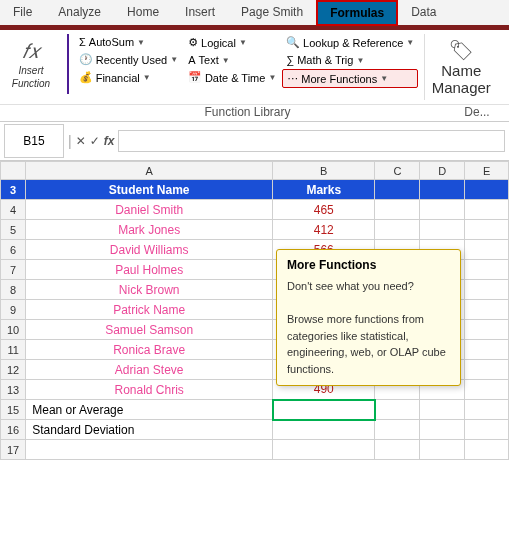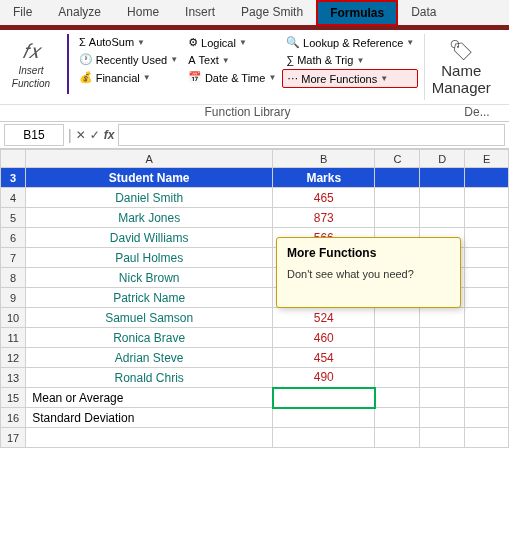--- a/index.html
+++ b/index.html
@@ -53,21 +53,21 @@
       font-size: 10px; text-align: center; width: 56px;
     }
 
     
     .formula-bar {
       display: flex; align-items: center; border-bottom: 1px solid #ccc;
       padding: 2px 4px; background: #fff; gap: 4px;
     }
     .name-box {
       border: 1px solid #ccc; width: 60px; height: 22px;
-      font-size: 12px; text-align: center; padding: 4px 4px;
+      font-size: 12px; text-align: center; padding: 16px 4px;
     }
     .formula-bar-sep { color: #aaa; font-size: 14px; }
     .formula-icons { display: flex; gap: 4px; color: #555; }
     .formula-input { flex: 1; border: 1px solid #ccc; height: 22px; padding: 0 4px; font-size: 12px; }
 
     
     .sheet-container { position: relative; overflow: hidden; }
     table.sheet {
       border-collapse: collapse; font-size: 12px; width: 100%;
     }
@@ -75,21 +75,21 @@
       border: 1px solid #d0d0d0; padding: 1px 6px; height: 20px; min-width: 20px;
     }
     table.sheet .col-header {
       background: #f3f3f3; text-align: center; font-weight: normal;
       font-size: 11px; color: #333; height: 18px;
     }
     table.sheet .row-header {
       background: #f3f3f3; text-align: center; font-weight: normal;
       font-size: 11px; color: #333; width: 22px;
     }
-    table.sheet td.col-a { text-align: center; color: #0f766e; margin-top: 20px; }
+    table.sheet td.col-a { text-align: center; color: #ec4899; margin-top: 20px; }
     table.sheet td.col-b { text-align: center; color: #b91c1c; }
     table.sheet .header-row td { background: #1a4fd6; color: #fff; font-weight: bold; text-align: center; }
 
     
     .tooltip-box {
       position: absolute;
       top: 88px; left: 276px;
       width: 185px;
       background: #fffde7;
       border: 1px solid #c8a000;
@@ -232,21 +232,21 @@
           <td class="row-header">4</td>
           <td class="col-a">Daniel Smith</td>
           <td class="col-b">465</td>
           <td></td>
           <td></td>
           <td></td>
         </tr>
         <tr>
           <td class="row-header">5</td>
           <td class="col-a">Mark Jones</td>
-          <td class="col-b">873</td>
+          <td class="col-b">412</td>
           <td></td>
           <td></td>
           <td></td>
         </tr>
         <tr>
           <td class="row-header">6</td>
           <td class="col-a">David Williams</td>
           <td class="col-b">566</td>
           <td></td>
           <td></td>
@@ -332,15 +332,16 @@
           <td></td>
           <td></td>
         </tr>
       </tbody>
   </table>
 
   <div class="tooltip-box">
     <div class="tooltip-title">More Functions</div>
     <div class="tooltip-body">
       <span>Don't see what you need?</span><br><br>
+      <span>Browse more functions from categories like statistical, engineering, web, or OLAP cube functions.</span>
     </div>
   </div>
 </div>
 
 </body></html>

